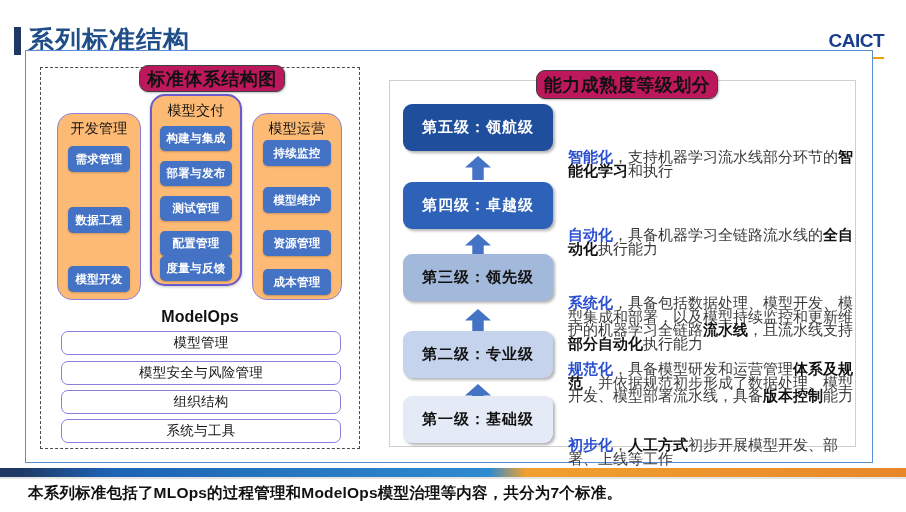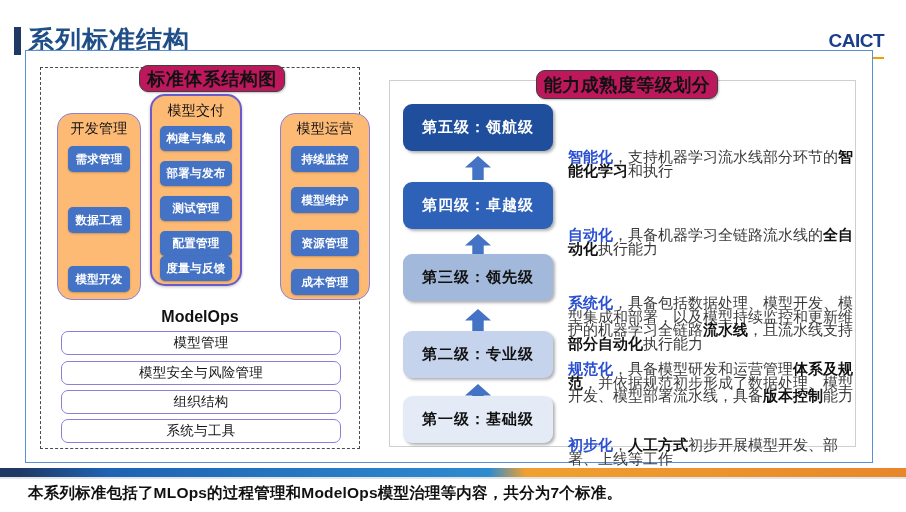--- a/index.html
+++ b/index.html
@@ -65,21 +65,21 @@
   }
 
   
   .col{
     position:absolute;box-sizing:border-box;
     border:1.6px solid #8B80D8;border-radius:15px;background:#fdba74;
   }
   #col-1{left:57px;top:113px;width:84px;height:187px;}
   #col-2{left:150px;top:94px;width:92px;height:192px;
          border:2.2px solid #6A5ACD;box-shadow:0 1px 3px rgba(0,0,0,.25);}
-  #col-3{left:252px;top:113px;width:90px;height:187px;margin-left:28px;}
+  #col-3{left:252px;top:113px;width:90px;height:187px;}
   .col-title{
     position:absolute;left:0;right:0;top:6px;text-align:center;
     font-size:14px;font-weight:normal;color:#111;letter-spacing:.3px;
   }
   .chip{
     position:absolute;left:50%;transform:translateX(-50%);
     background:#4472C4;border-radius:5px;
     color:#fff;font-size:11.5px;font-weight:bold;
     display:flex;align-items:center;justify-content:center;
     white-space:nowrap;letter-spacing:.3px;
@@ -171,21 +171,21 @@
   <div class="col-title">模型交付</div>
   <div class="chip" style="top:30px">构建与集成</div>
   <div class="chip" style="top:65px">部署与发布</div>
   <div class="chip" style="top:100px">测试管理</div>
   <div class="chip" style="top:135px">配置管理</div>
   <div class="chip" style="top:160px">度量与反馈</div>
 </div>
 
 <div class="col" id="col-3">
   <div class="col-title">模型运营</div>
-  <div class="chip" style="top:32px">持续监控</div>
+  <div class="chip" style="top:26px">持续监控</div>
   <div class="chip" style="top:73px">模型维护</div>
   <div class="chip" style="top:116px">资源管理</div>
   <div class="chip" style="top:155px">成本管理</div>
 </div>
 
 <div id="modelops-label">ModelOps</div>
 <div class="mo-row" style="top:331px">模型管理</div>
 <div class="mo-row" style="top:361px">模型安全与风险管理</div>
 <div class="mo-row" style="top:390px">组织结构</div>
 <div class="mo-row" style="top:419px">系统与工具</div>

